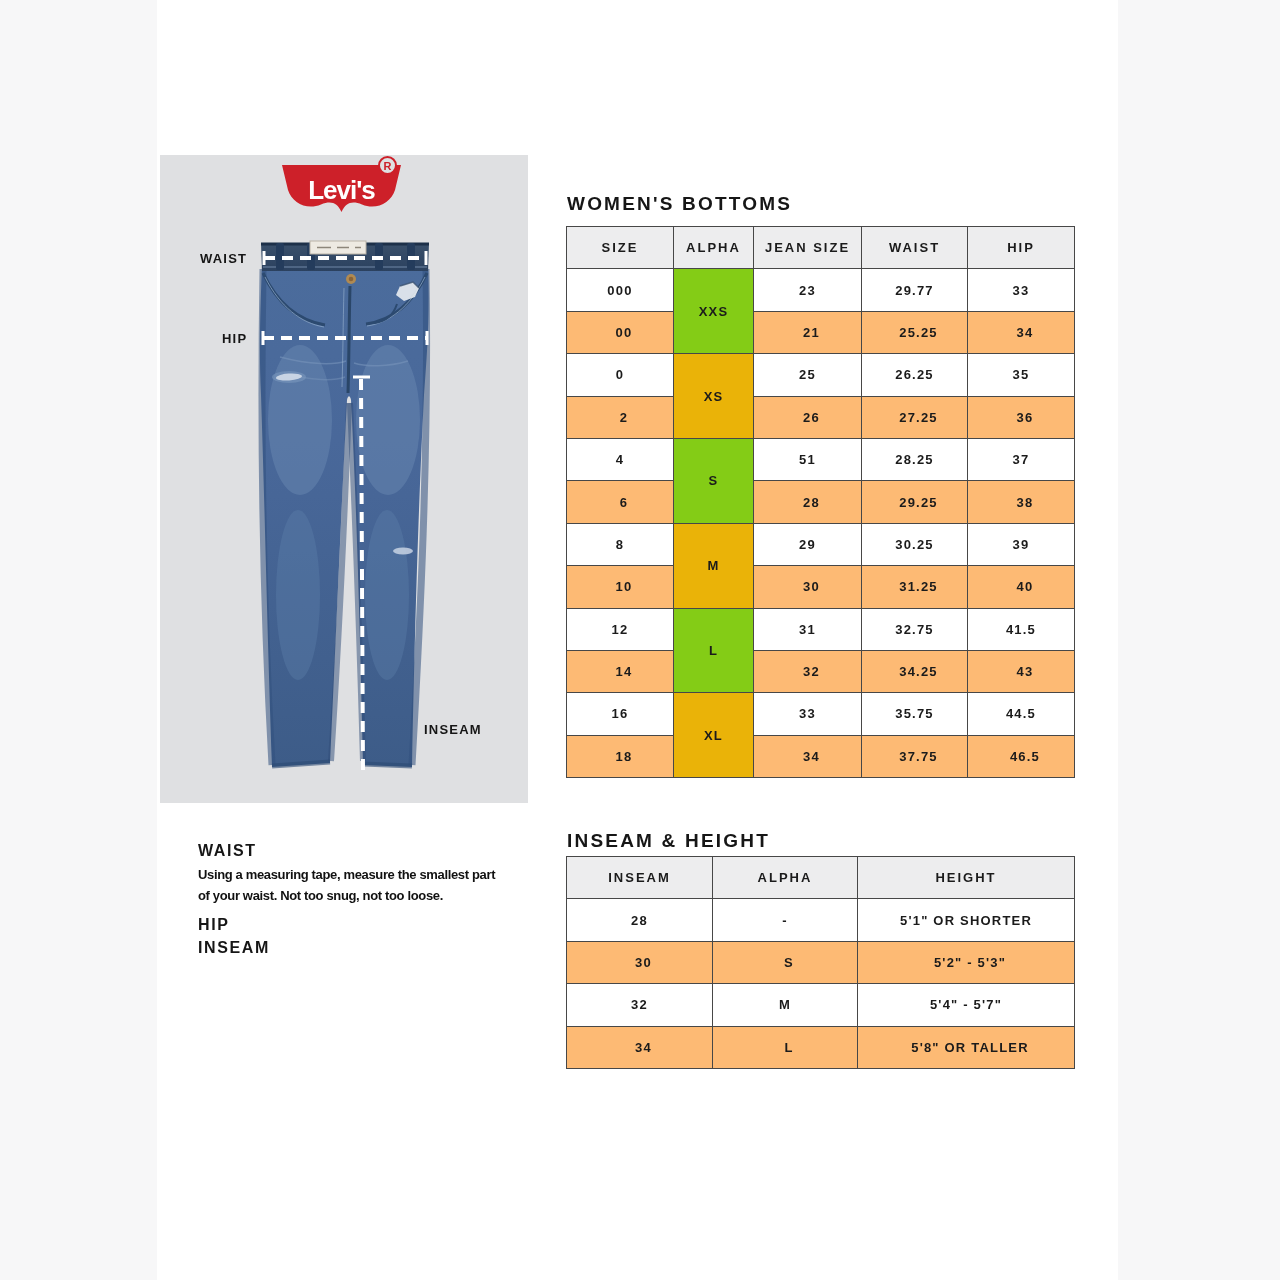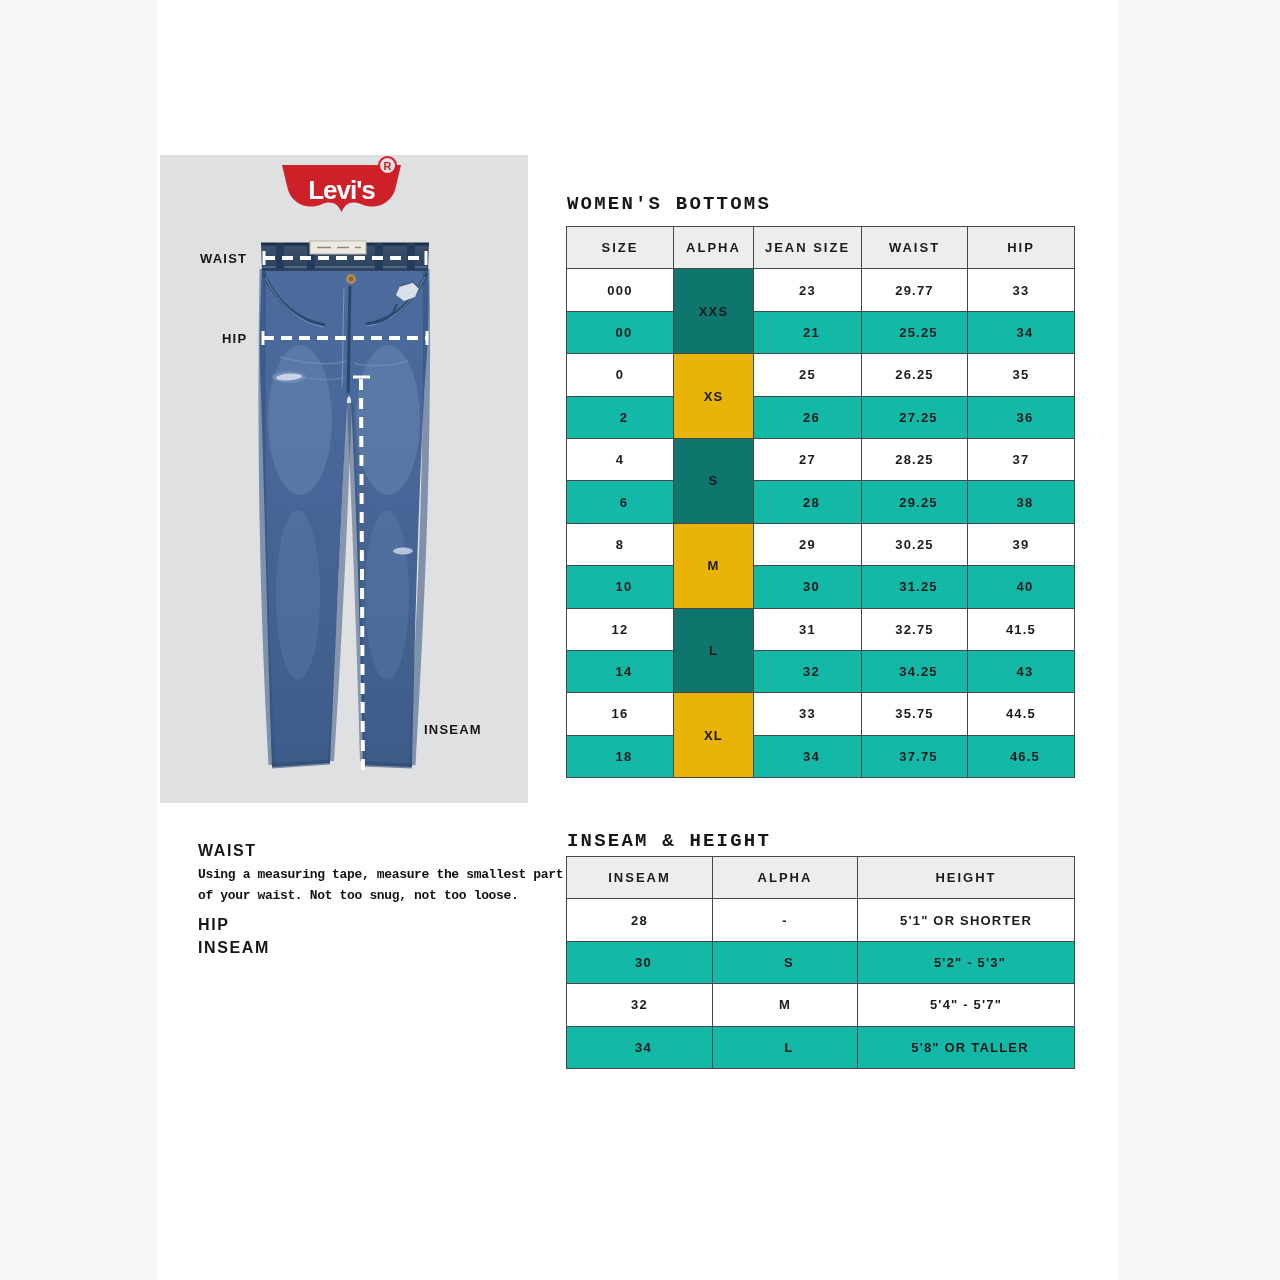--- a/index.html
+++ b/index.html
@@ -20,43 +20,43 @@
     color:#cd2029; font-size:11px; font-weight:bold;
     display:flex; align-items:center; justify-content:center;
   }
   .jeans-svg { position:absolute; left:0; top:0; width:368px; height:648px; }
   .m-label { position:absolute; font-size:13px; font-weight:800; letter-spacing:1.2px; color:#161616; }
   .m-label.waist  { left:40px;  top:96px; }
   .m-label.hip    { left:62px;  top:176px; }
   .m-label.inseam { left:264px; top:567px; }
 
   
-  .section-title { position:absolute; font-size:19px; line-height:20px; font-weight:800; letter-spacing:2.2px; color:#161616;font-family:Liberation Mono, monospace; }
+  .section-title { position:absolute; font-size:19px; line-height:20px; font-weight:800; letter-spacing:2.2px; color:#161616; }
   .t1 { left:567px; top:194px; }
   .t2 { left:567px; top:831px; }
 
   
   table.sz { position:absolute; border-collapse:collapse; table-layout:fixed; background:#ffffff; }
   .t-womens { left:566px; top:226px; width:508px; }
   .t-inseam { left:566px; top:856px; width:508px; }
   .sz th, .sz td {
     border:1px solid #474747; text-align:center; vertical-align:middle;
     font-weight:700; font-size:13px; letter-spacing:1.2px; color:#1b1b1b;
     height:42.4px; padding:0;
   }
   .sz th { background:#ededee; letter-spacing:2px; }
-  .sz tr.stripe td { background:#14b8a6;padding-left:8px; }
-  .sz td.a-light { background:#0f766e; }
+  .sz tr.stripe td { background:#fdba74;padding-left:8px; }
+  .sz td.a-light { background:#84cc16; }
   .sz td.a-dark  { background:#eab308; }
 
   
   .guides { position:absolute; left:198px; top:842px; width:410px; }
   .guide h3 { font-size:16px; line-height:18px; font-weight:800; letter-spacing:1.6px; color:#161616; margin:0 0 5px 0; }
   .guide p  { font-size:13px; line-height:20.5px; font-weight:700; letter-spacing:-0.35px;
-              white-space:pre-line; color:#111; margin:0 0 10px 0;font-family:Liberation Mono, monospace; }
+              white-space:pre-line; color:#111; margin:0 0 10px 0; }
 </style>
 </head>
 <body>
 
 <div id="page">
   <div class="content"></div>
 
   <div class="panel">
 
     <svg class="logo-svg" viewBox="0 0 121 50">
@@ -190,21 +190,21 @@
       </tr>
       <tr class="stripe">
         <td>2</td>
         <td>26</td>
         <td>27.25</td>
         <td>36</td>
       </tr>
       <tr>
         <td>4</td>
         <td class="a-light" rowspan="2">S</td>
-        <td>27</td>
+        <td>51</td>
         <td>28.25</td>
         <td>37</td>
       </tr>
       <tr class="stripe">
         <td>6</td>
         <td>28</td>
         <td>29.25</td>
         <td>38</td>
       </tr>
       <tr>

